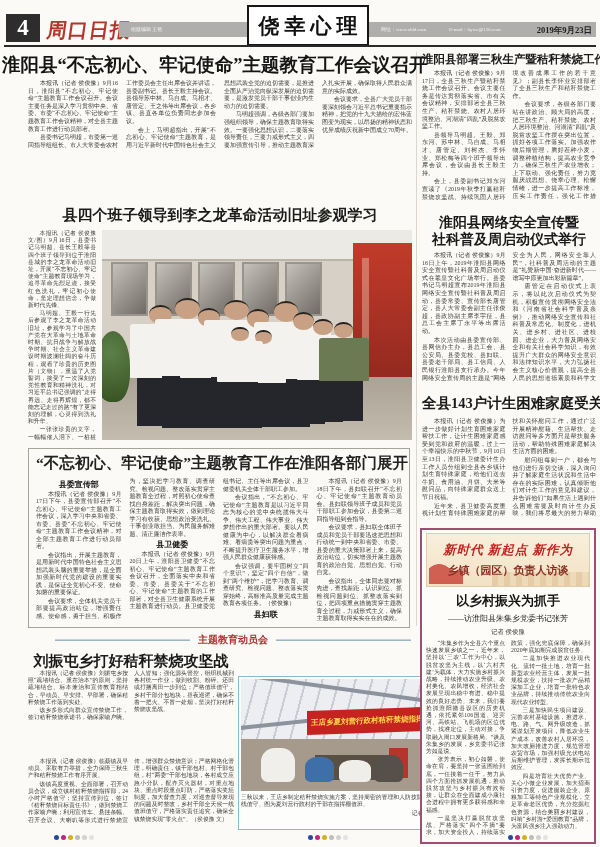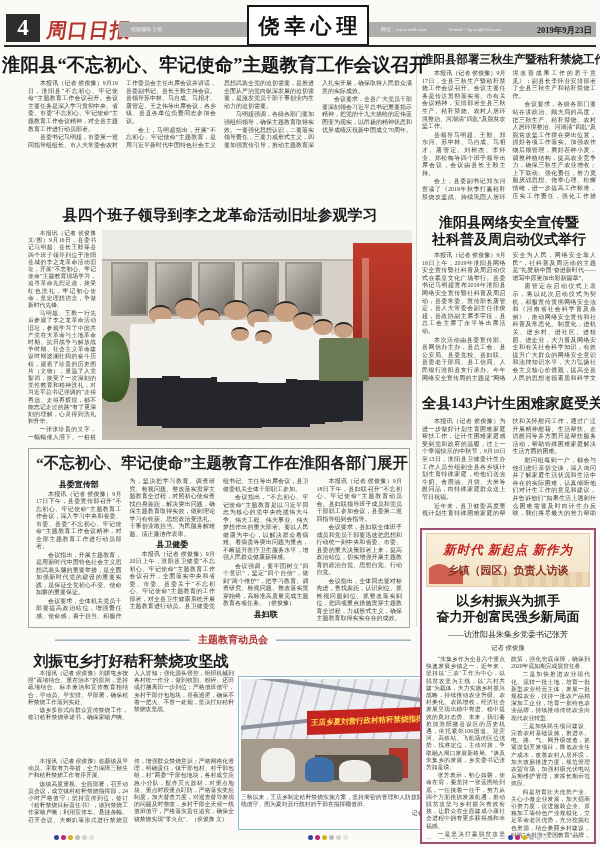--- a/index.html
+++ b/index.html
@@ -302,21 +302,20 @@
 
   <div class="ibox">
     <div class="ibanner">
       <div class="art"></div>
       <div class="sky"></div>
       <div class="l1">新时代 新起点 新作为</div>
       <div class="l2">乡镇（园区）负责人访谈</div>
     </div>
     <div class="ititle">
       <div>以乡村振兴为抓手</div>
-      <div>奋力开创富民强乡新局面</div>
     </div>
     <div class="isub">——访淮阳县朱集乡党委书记张芳</div>
     <div class="ibyline">记者 侯俊豫</div>
     <div class="ibody cols2n">
         <p>“朱集乡作为全县六个重点快速发展乡镇之一，近年来，坚持以‘三农’工作为中心，以脱贫攻坚为主线，以‘六村共建’为载体，大力实施乡村振兴战略，持续推动农业升级、农村美化、农民增收，经济社会发展呈现出稳中有进、稳中提效的良好态势。未来，我们要抢抓淮阳撤县设区的历史机遇，依托紧邻106国道、迎宾河、高铁站、飞机场的区位优势，找准定位，主动对接，争取融入周口发展新格局。”谈及朱集乡的发展，乡党委书记张芳如是说。</p>
         <p>张芳表示，初心如磐，使命在肩，要坚持一张蓝图绘到底，一任接着一任干，努力从四个方面抢抓发展机遇，推动脱贫攻坚与乡村振兴有效衔接，让群众在全面建成小康社会进程中拥有更多获得感和幸福感。</p>
         <p>一是坚决打赢脱贫攻坚战。严格落实“四个不摘”要求，加大资金投入，持续落实政策，强化兜底保障，确保到2020年底如期完成脱贫任务。</p>
         <p>二是加快推进农业现代化。流转一批土地，培育一批新型农业经营主体，发展一批规模农业，扶持一批农产品精深加工企业，培育一批特色农业品牌，持续推动传统农业向现代农业转型。</p>
         <p>三是加快民生项目建设。完善农村基础设施，推进水、电、路、气、网升级改造，抓紧谋划开发项目，降低农业生产成本，改善农村人居环境，加大改厕推进力度，规范管理农贸市场，加强村级光伏电站后期维护管理，发挥长期示范效应。</p>
         <p>四是培育壮大优势产业。关心小微企业发展，加大招商引资力度，促进服装企业、原粮加工等特色产业规模化，立足革命老区优势，充分挖掘红色资源，结合美丽乡村建设，叫响“乡村游+爱国教育”品牌，为富民强乡注入强劲动力。</p>

